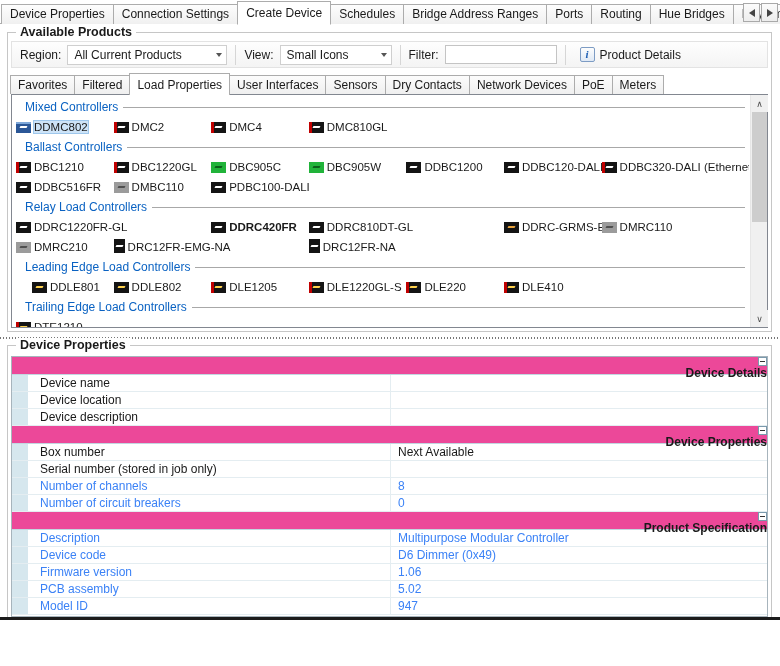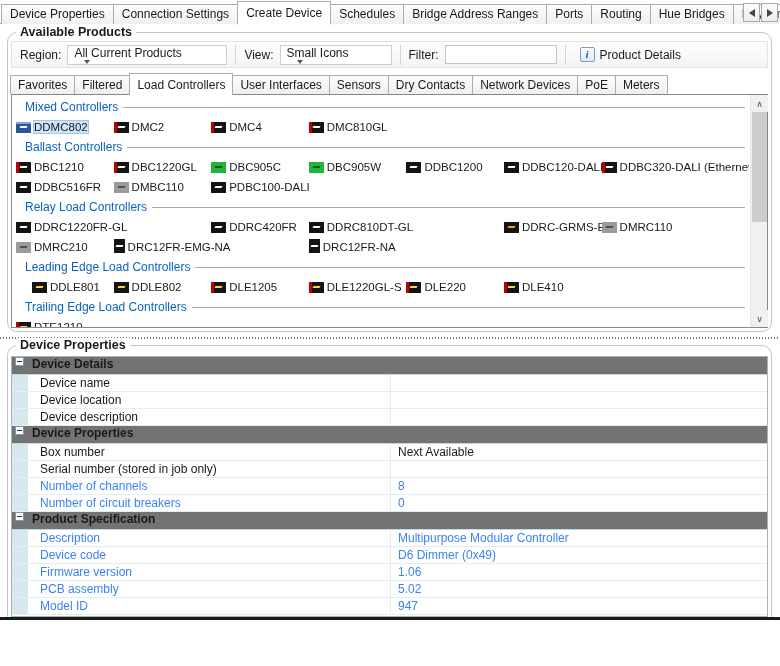--- a/index.html
+++ b/index.html
@@ -15,32 +15,32 @@
           border:1px solid #acacac; border-bottom:none; margin-left:-1px; white-space:nowrap;
           position:relative; z-index:1; color:#1a1a1a; cursor:default; }
   .mtab.active { height:24px; background:#fff; z-index:3; padding-top:4px; margin-bottom:-1px; border-bottom:1px solid #fff; }
   .tab-scroll { position:absolute; right:2px; top:3px; z-index:4; display:flex; }
   .tsbtn { width:17px; height:19px; background:linear-gradient(#fbfbfb,#ededed); border:1px solid #a9a9a9;
            display:flex; align-items:center; justify-content:center; margin-left:1px; }
   .arrow-l { width:0; height:0; border-style:solid; border-width:4px 6px 4px 0; border-color:transparent #444 transparent transparent; }
   .arrow-r { width:0; height:0; border-style:solid; border-width:4px 0 4px 6px; border-color:transparent transparent transparent #444; }
 
   
-  .groupbox { position:absolute; border:1px solid #c6c6c6; border-radius:10px; background:#fff; }
+  .groupbox { position:absolute; border:1px solid #c6c6c6; border-radius:0; background:#fff; }
   .gb-title { position:absolute; top:-8px; left:8px; background:#fff; padding:0 4px; font-weight:bold; font-size:12.5px; }
 
   #ap-group { left:7px; top:32px; width:765px; height:300px; }
 
   
   #ap-toolbar { position:absolute; left:3px; right:3px; top:8px; height:27px;
                 background:linear-gradient(#fefefe,#f4f4f4); border:1px solid #e3e3e3;
                 display:flex; align-items:center; padding-left:8px; }
   .tb-label { margin-right:6px; white-space:nowrap; }
-  .combo { background:#fff; border:1px solid #cfcfcf; height:20px; display:flex; align-items:flex-start;
-           padding:0 4px 0 6px; cursor:default;flex-direction:column; }
+  .combo { background:#fff; border:1px solid #cfcfcf; height:20px; display:flex; align-items:center;
+           padding:0 4px 0 6px; cursor:default; }
   .combo .cval { flex:1; white-space:nowrap; }
   .combo .carr { width:0; height:0; border-style:solid; border-width:4px 3.5px 0 3.5px;
                  border-color:#555 transparent transparent transparent; margin-left:10px; }
   #region-combo { width:160px; }
   #view-combo { width:112px; }
   .tb-sep { width:1px; height:20px; background:#d6d6d6; margin:0 8px; }
   #filter-input { width:112px; height:19px; border:1px solid #c4c4c4; background:#fff; padding:0 3px;
                   font-family:"Liberation Sans",sans-serif; font-size:12px; }
   #pd-button { display:flex; align-items:center; gap:5px; padding:2px 6px; cursor:default; }
   .info-icon { position:relative; width:15px; height:15px; background:linear-gradient(#fdfdfd,#dfe9f5);
@@ -83,21 +83,21 @@
   #sb-thumb { position:absolute; left:1px; width:15px; background:#cdcdcd; }
 
   
   #splitter { position:absolute; left:0; top:336px; width:780px; height:3px;
               background-image:repeating-linear-gradient(90deg,#777 0 1px,transparent 1px 3px);
               background-size:3px 2px; background-repeat:repeat-x; background-position:0 1px; }
 
   
   #dp-group { left:7px; top:345px; width:765px; height:280px; }
   #prop-grid { position:absolute; left:3px; top:10px; right:3px; height:261px; border:1px solid #a7b4bc; background:#fff; overflow:hidden; }
-  .pg-cat { height:18px; background:#737373; display:flex; align-items:flex-start; border-bottom:1px solid #c2d7e0; }
+  .pg-cat { height:18px; background:#ec4899; display:flex; align-items:flex-end; border-bottom:1px solid #c2d7e0;flex-direction:column; }
   .pg-collapse { width:9px; height:9px; background:#fff; border:1px solid #7a99ac; margin:0 0 0 3px;
                  position:relative; flex:none; }
   .pg-collapse::after { content:""; position:absolute; left:1px; right:1px; top:3px; height:1px; background:#333; }
   .pg-cat-title { font-weight:bold; margin-left:8px; }
   .pg-row { height:17px; display:flex; align-items:stretch; border-bottom:1px solid #e4edf1; }
   .pg-gutter { width:16px; background:#d6e7ee; flex:none; }
   .pg-label { width:363px; flex:none; display:flex; align-items:center; padding-left:12px;
               border-right:1px solid #e4edf1; white-space:nowrap; overflow:hidden; }
   .pg-value { flex:1; display:flex; align-items:center; padding-left:7px; white-space:nowrap; overflow:hidden; }
   .pg-row.ro .pg-label, .pg-row.ro .pg-value { color:#3b82f6; }
@@ -160,21 +160,21 @@
         <span class="info-icon">
             <span class="i-glyph">i</span>
           </span>
         <span>Product Details</span>
       </div>
     </div>
 
     <div id="sub-tabs">
         <div class="stab">Favorites</div>
         <div class="stab">Filtered</div>
-        <div class="stab active">Load Controllers</div>
+        <div class="stab active">Load Properties</div>
         <div class="stab">User Interfaces</div>
         <div class="stab">Sensors</div>
         <div class="stab">Dry Contacts</div>
         <div class="stab">Network Devices</div>
         <div class="stab">PoE</div>
         <div class="stab">Meters</div>
       </div>
 
     <div id="prod-list">
       <div id="list-content">
@@ -250,21 +250,21 @@
           </div>
           <div class="cat-header">
             <span class="cat-label">Relay Load Controllers</span>
             <span class="cat-line"></span>
           </div>
           <div class="prod-row">
             <span class="prod-item" style="left: 3px;">
               <span class="prod-icon ic-dark"></span>
               <span class="prod-label">DDRC1220FR-GL</span>
             </span>
-            <span class="prod-item" style="left: 198.2px;">
+            <span class="prod-item" style="left: 198.2px; font-weight: bold;">
               <span class="prod-icon ic-dark"></span>
               <span class="prod-label">DDRC420FR</span>
             </span>
             <span class="prod-item" style="left: 295.8px;">
               <span class="prod-icon ic-dark"></span>
               <span class="prod-label">DDRC810DT-GL</span>
             </span>
             <span class="prod-item" style="left: 491px;">
               <span class="prod-icon ic-amber"></span>
               <span class="prod-label">DDRC-GRMS-E</span>

